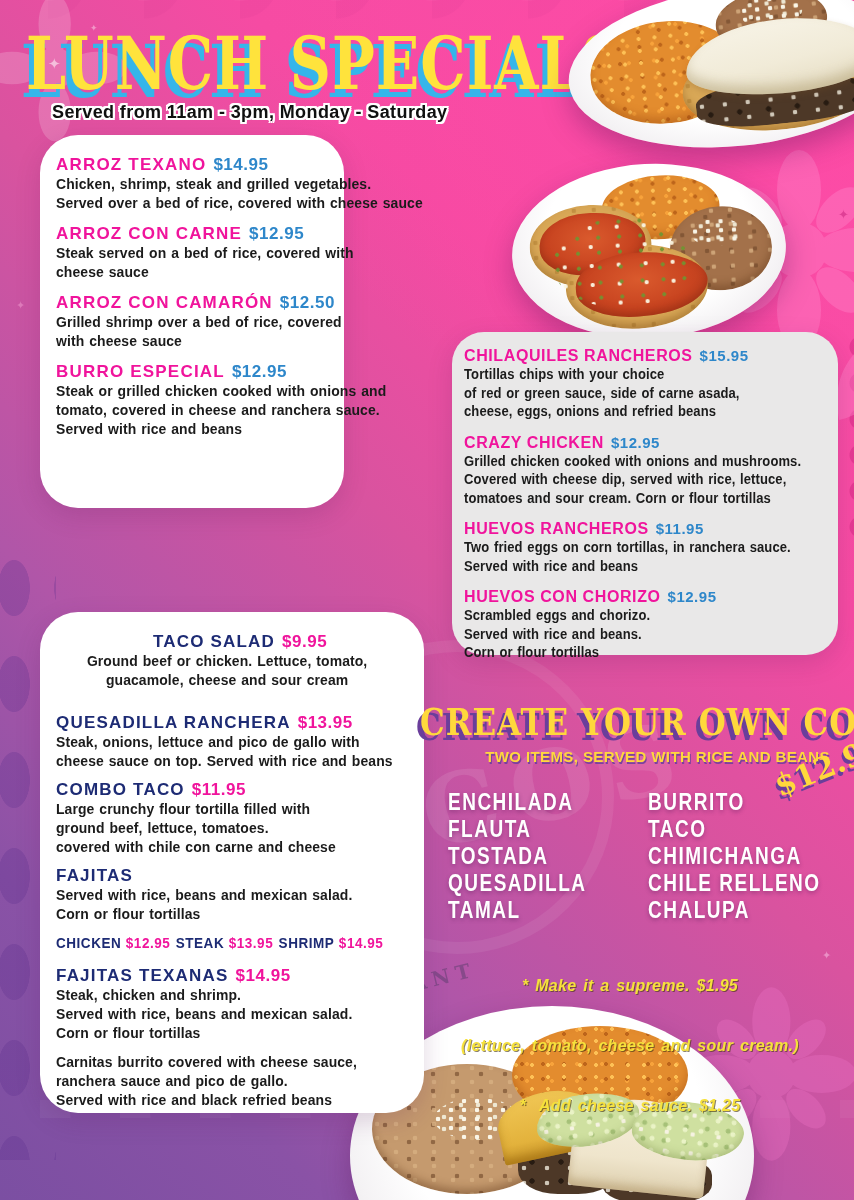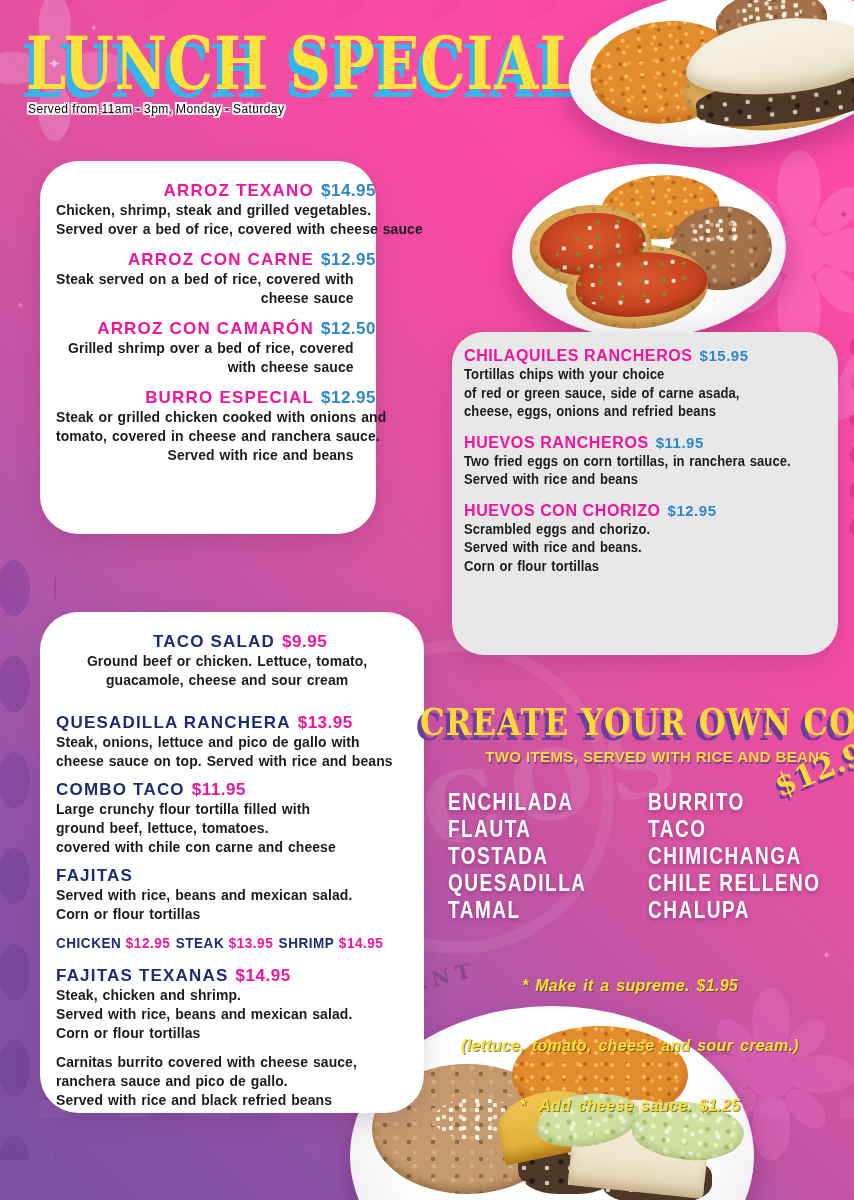--- a/index.html
+++ b/index.html
@@ -30,22 +30,22 @@
     letter-spacing:14px;transform:rotate(-14deg);}
   .wm-small{font-family:"DejaVu Serif",serif;font-weight:bold;color:rgba(70,55,95,.40);
     letter-spacing:6px;transform:rotate(-14deg);}
   .chevrons{right:-6px;top:338px;width:18px;height:200px;opacity:.8;
     background-image:radial-gradient(circle at 100% 9px,rgba(205,35,125,.55) 0 10px,transparent 11px);
     background-size:18px 36px;}
 
   
   .big-title{font-family:"DejaVu Serif",serif;font-weight:bold;font-size:57px;letter-spacing:1px;
     color:#ffe33c;text-shadow:-5px 6px 0 #35b5ea;transform:scaleY(1.28);transform-origin:top left;white-space:nowrap;}
-  .sub-title{font-weight:normal;font-size:12px;color:#101010;letter-spacing:.4px;white-space:nowrap;
-    text-shadow:-2px -2px 0 #fff,2px -2px 0 #fff,-2px 2px 0 #fff,2px 2px 0 #fff,0 -2px 0 #fff,0 2px 0 #fff,-2px 0 0 #fff,2px 0 0 #fff;}
+  .sub-title{font-weight:bold;font-size:18px;color:#101010;letter-spacing:.4px;white-space:nowrap;
+    text-shadow:-2px -2px 0 #fff,2px -2px 0 #fff,-2px 2px 0 #fff,2px 2px 0 #fff,0 -2px 0 #fff,0 2px 0 #fff,-2px 0 0 #fff,2px 0 0 #fff;margin-left:24px;}
 
   
   .menu-box{background:#fff;border-radius:38px;box-shadow:0 8px 24px rgba(90,25,90,.18);padding:20px 0 0 16px;box-sizing:border-box;}
   .menu-box.gray{background:#e9e8e8;border-radius:32px;padding:14px 0 0 12px;}
   .mi{margin-bottom:12px;}
   .mi-head{line-height:19px;white-space:nowrap;}
   .nm{font-weight:bold;font-size:17px;letter-spacing:1.2px;}
   .gray .nm{font-size:16px;letter-spacing:.6px;}
   .pr{font-weight:bold;font-size:17px;letter-spacing:.5px;margin-left:7px;}
   .gray .pr{font-size:15px;}
@@ -215,21 +215,21 @@
       <div class="rice" style="left:162px;top:20px;width:176px;height:98px;"></div>
       <div class="filling" style="left:168px;top:128px;width:100px;height:60px;"></div>
       <div class="shell" style="left:148px;top:86px;width:100px;height:64px;transform:rotate(-12deg);"></div>
       <div class="filling" style="left:252px;top:150px;width:110px;height:48px;"></div>
       <div class="soft-tortilla" style="left:222px;top:94px;width:136px;height:92px;transform:rotate(6deg);"></div>
       <div class="lettuce" style="left:186px;top:88px;width:104px;height:52px;transform:rotate(-8deg);"></div>
       <div class="lettuce" style="left:282px;top:96px;width:112px;height:58px;transform:rotate(6deg);"></div>
     </div>
   </div>
 
-  <div class="abs menu-box" style="left:40px;top:161px;width:336px;height:373px;text-align:right;">
+  <div class="abs menu-box" style="left:40px;top:135px;width:304px;height:373px;">
     <div class="mi">
       <div class="mi-head"><span class="nm magenta">ARROZ TEXANO</span><span class="pr blue">$14.95</span></div>
       <div class="mi-desc">Chicken, shrimp, steak and grilled vegetables.
 Served over a bed of rice, covered with cheese sauce</div>
     </div>
     <div class="mi">
       <div class="mi-head"><span class="nm magenta">ARROZ CON CARNE</span><span class="pr blue">$12.95</span></div>
       <div class="mi-desc">Steak served on a bed of rice, covered with
 cheese sauce</div>
     </div>
@@ -245,20 +245,26 @@
 Served with rice and beans</div>
     </div>
   </div>
 
   <div class="abs menu-box gray" style="left:452px;top:332px;width:386px;height:323px;">
     <div class="mi">
       <div class="mi-head"><span class="nm magenta">CHILAQUILES RANCHEROS</span><span class="pr blue">$15.95</span></div>
       <div class="mi-desc">Tortillas chips with your choice
 of red or green sauce, side of carne asada,
 cheese, eggs, onions and refried beans</div>
+    </div>
+    <div class="mi">
+      <div class="mi-head"><span class="nm magenta">CRAZY CHICKEN</span><span class="pr blue">$12.95</span></div>
+      <div class="mi-desc">Grilled chicken cooked with onions and mushrooms.
+Covered with cheese dip, served with rice, lettuce,
+tomatoes and sour cream. Corn or flour tortillas</div>
     </div>
     <div class="mi">
       <div class="mi-head"><span class="nm magenta">HUEVOS RANCHEROS</span><span class="pr blue">$11.95</span></div>
       <div class="mi-desc">Two fried eggs on corn tortillas, in ranchera sauce.
 Served with rice and beans</div>
     </div>
     <div class="mi">
       <div class="mi-head"><span class="nm magenta">HUEVOS CON CHORIZO</span><span class="pr blue">$12.95</span></div>
       <div class="mi-desc">Scrambled eggs and chorizo.
 Served with rice and beans.

